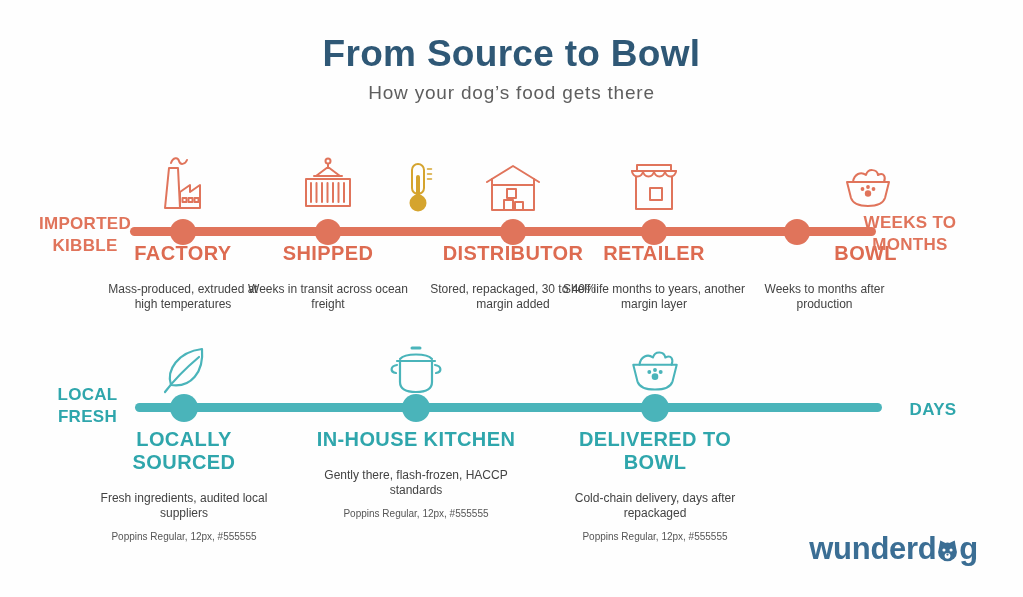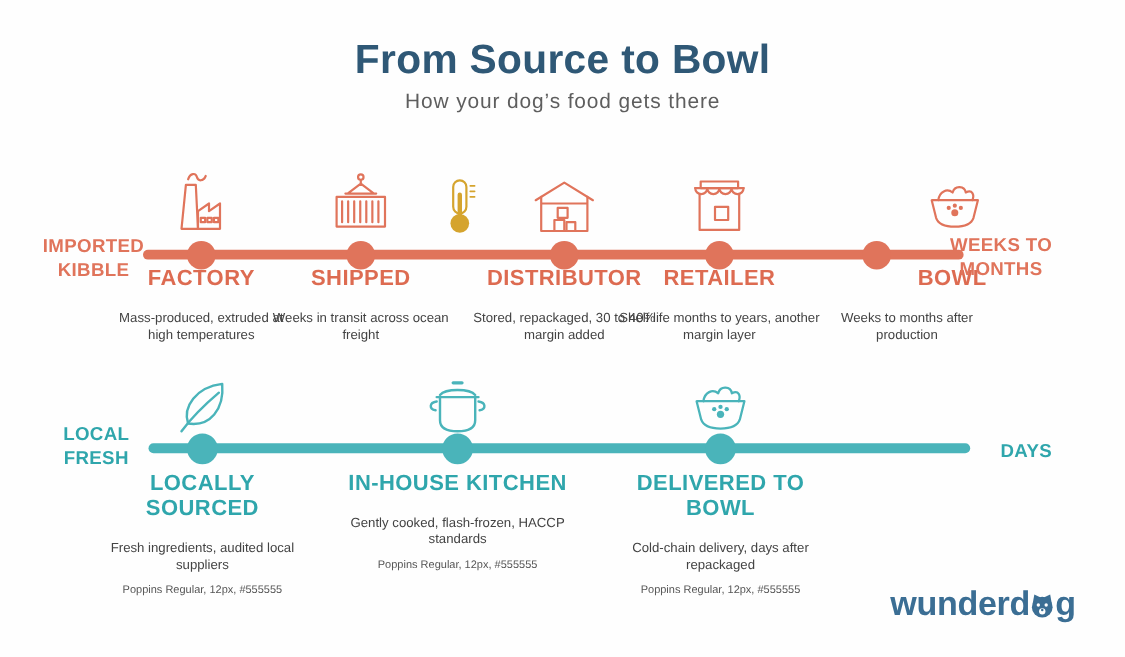--- a/index.html
+++ b/index.html
@@ -186,21 +186,21 @@
       <span class="icon-box icon-teal">
         <svg width="58" height="52" viewBox="0 0 58 52" fill="none" stroke="currentColor" stroke-width="2.2" stroke-linecap="round" stroke-linejoin="round">
           <path d="M25 4 H33" stroke-width="3"></path>
           <path d="M13 15 C18 9 40 9 45 15"></path>
           <path d="M10 17 H48"></path>
           <path d="M13 17 V38 C13 45 19 48 29 48 C39 48 45 45 45 38 V17"></path>
           <path d="M10 21 C3 22 3 28 9 29 M48 21 C55 22 55 28 49 29"></path>
         </svg>
       </span>
       <div class="step-title">IN-HOUSE KITCHEN</div>
-      <div class="step-desc" style="width:195px;">Gently cooked, flash-frozen, HACCP standards</div>
+      <div class="step-desc" style="width:195px;">Gently there, flash-frozen, HACCP standards</div>
       <div class="step-note">Poppins Regular, 12px, #555555</div>
     </div>
 
     <div class="step bottom" style="left:555px;">
       <span class="icon-box icon-teal">
         <svg width="60" height="48" viewBox="0 0 58 46" fill="none" stroke="currentColor" stroke-width="2" stroke-linecap="round" stroke-linejoin="round">
           <path d="M14 16 C15 8 22 5 27 9 C29 2 38 3 39 9 C45 6 47 11 45 16"></path>
           <path d="M8 16 H50 L46 32 C44 38 38 40 29 40 C20 40 14 38 12 32 Z"></path>
           <g fill="currentColor" stroke="none">
             <circle cx="29" cy="27.5" r="3.2"></circle>

